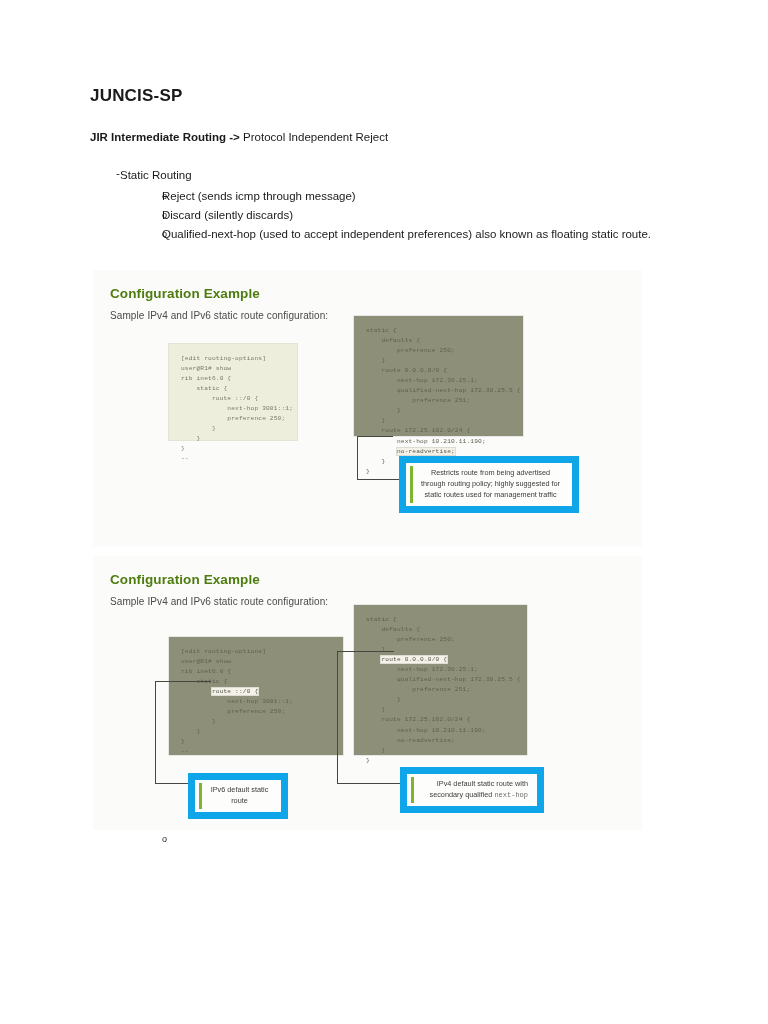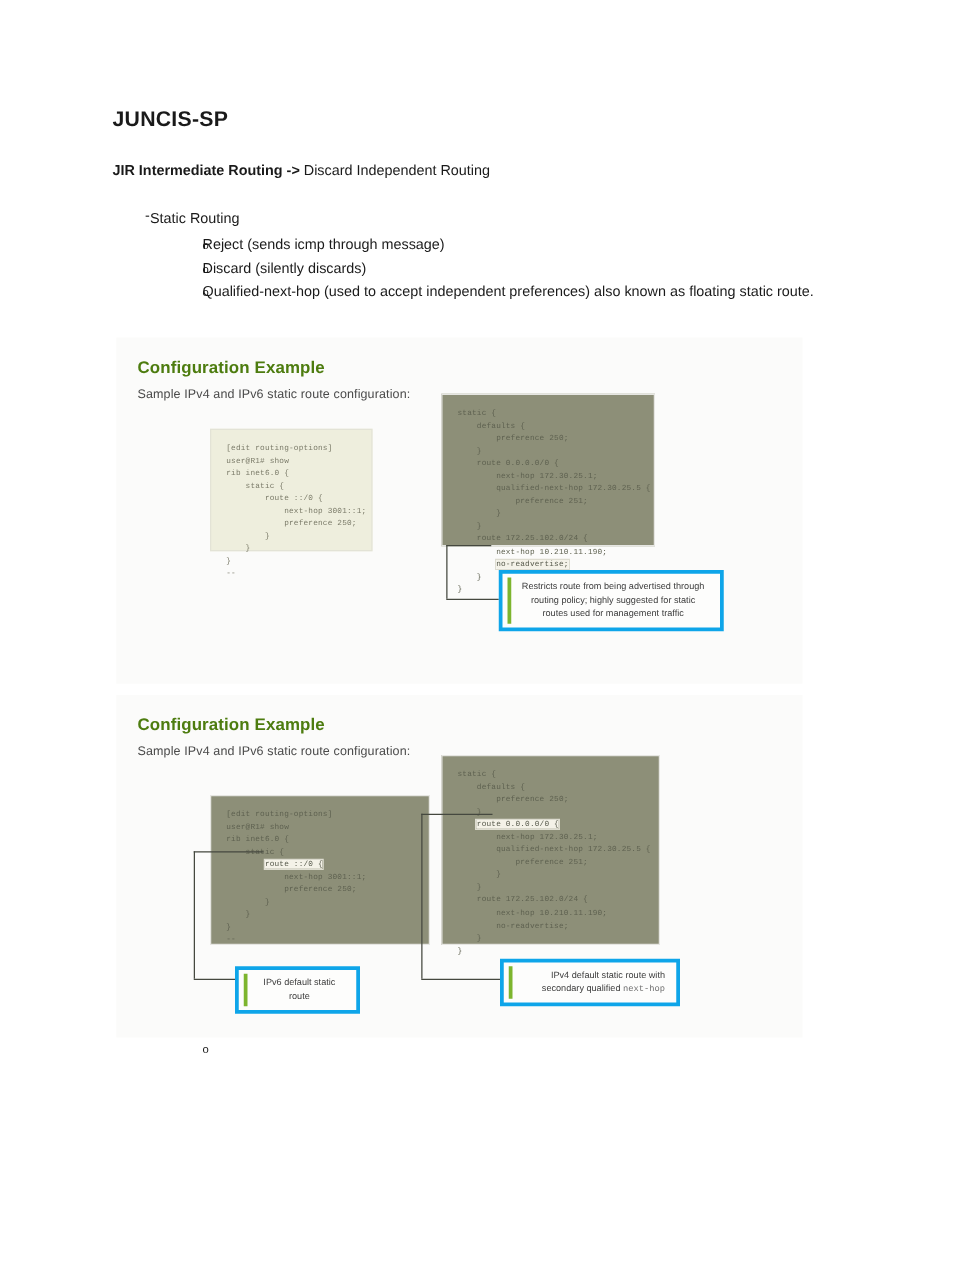--- a/index.html
+++ b/index.html
@@ -128,21 +128,21 @@
   .hl {
     background: #f4f2e8;
     color: #55584a;
     box-shadow: 0 0 0 1px #dddcd0;
   }
 
   .callout {
     position: absolute;
     box-sizing: border-box;
     background: #fdfdfc;
-    border: 3px solid #0ea5e9;
+    border: 7px solid #0ea5e9;
     padding: 5px 9px 5px 12px;
     font-size: 7.3px;
     line-height: 1.5;
     color: #3c3c3c;
     text-align: center;
   }
   .callout .bar {
     position: absolute;
     left: 4px;
     top: 3px;
@@ -166,21 +166,21 @@
   .conn-v { border-left-width: 1.2px; }
 </style>
 </head>
 <body>
 
 <div class="page">
 
   <div class="doc-text">
     <div class="h-title">JUNCIS-SP</div>
 
-    <div class="h-sub"><b>JIR Intermediate Routing -&gt;</b><span> Discard Independent Routing</span></div>
+    <div class="h-sub"><b>JIR Intermediate Routing -&gt;</b><span> Protocol Independent Reject</span></div>
 
     <div class="dash-row">
       <span class="dash-mark">-</span>
       <span class="dash-label">Static Routing</span>
     </div>
 
     <div class="olist">
       <div class="o-row">
         <span class="o-mark">o</span>
         <span class="o-text">Reject (sends icmp through message)</span>

